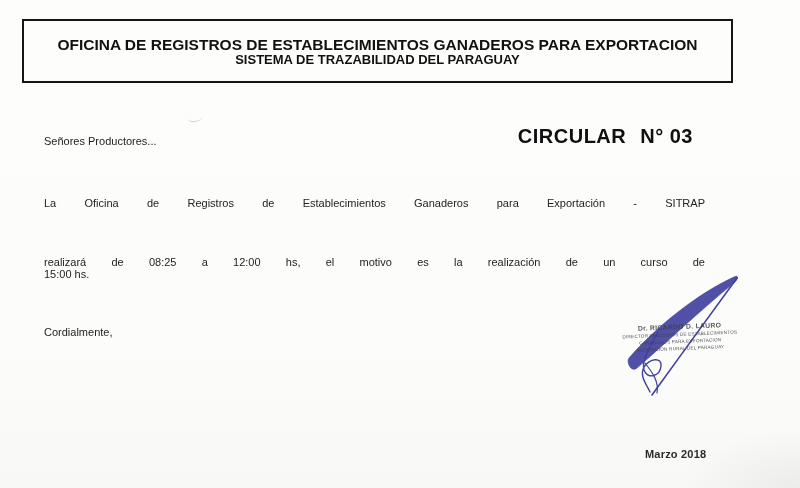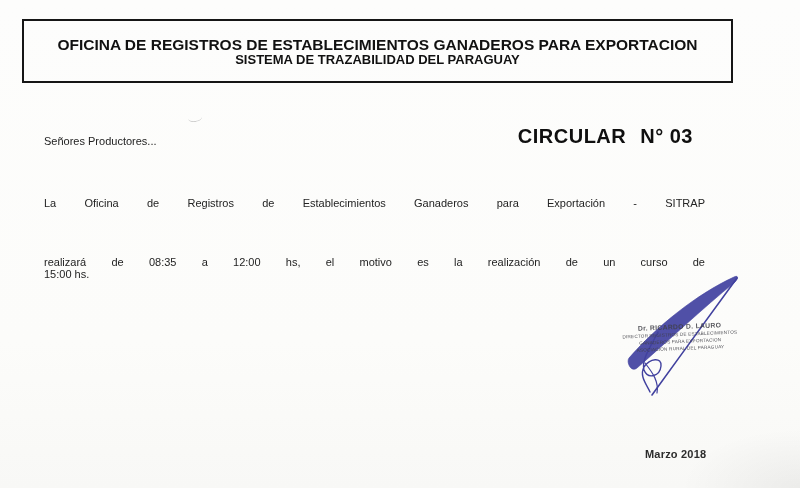--- a/index.html
+++ b/index.html
@@ -82,27 +82,30 @@
   </div>
 
   <div class="artifact"></div>
 
   <div class="bodyblock salutation">
     <div class="bl">Señores Productores...</div>
   </div>
 
   <div class="bodyblock para1">
     <div class="bl just">La Oficina de Registros de Establecimientos Ganaderos para Exportación - SITRAP</div>
-    <div class="bl just">realizará de 08:35 a 12:00 hs, el motivo es la realización de un curso de</div>
+    <div class="bl just">realizará de 08:25 a 12:00 hs, el motivo es la realización de un curso de</div>
   </div>
 
   <div class="bodyblock para2">
     <div class="bl">15:00 hs.</div>
   </div>
 
+  <div class="bodyblock closing">
+    <div class="bl">Cordialmente,</div>
+  </div>
 
   <svg class="sig-svg" viewBox="0 0 150 135" xmlns="http://www.w3.org/2000/svg">
     <path d="M34,92 C62,60 102,28 139,11 C143,9 144,12 140,16 C108,42 72,76 42,102 C36,107 31,96 34,92 Z" fill="#41419f" fill-opacity="0.92" stroke="#41419f" stroke-width="0.6"></path>
     <path d="M57,129 C85,90 116,48 142,12" fill="none" stroke="#41419f" stroke-width="1.6" stroke-linecap="round"></path>
     <path d="M63,66 C56,80 46,94 49,104 C53,114 65,110 66,100 C67,91 55,92 49,101 C44,110 52,119 55,126" fill="none" stroke="#41419f" stroke-width="1.4" stroke-linecap="round"></path>
     <path d="M50,97 C58,107 64,116 62,127" fill="none" stroke="#41419f" stroke-width="1.2" stroke-linecap="round"></path>
   </svg>
 
   <div class="stamp">
     <div class="s1">Dr. RICARDO D. LAURO</div>

